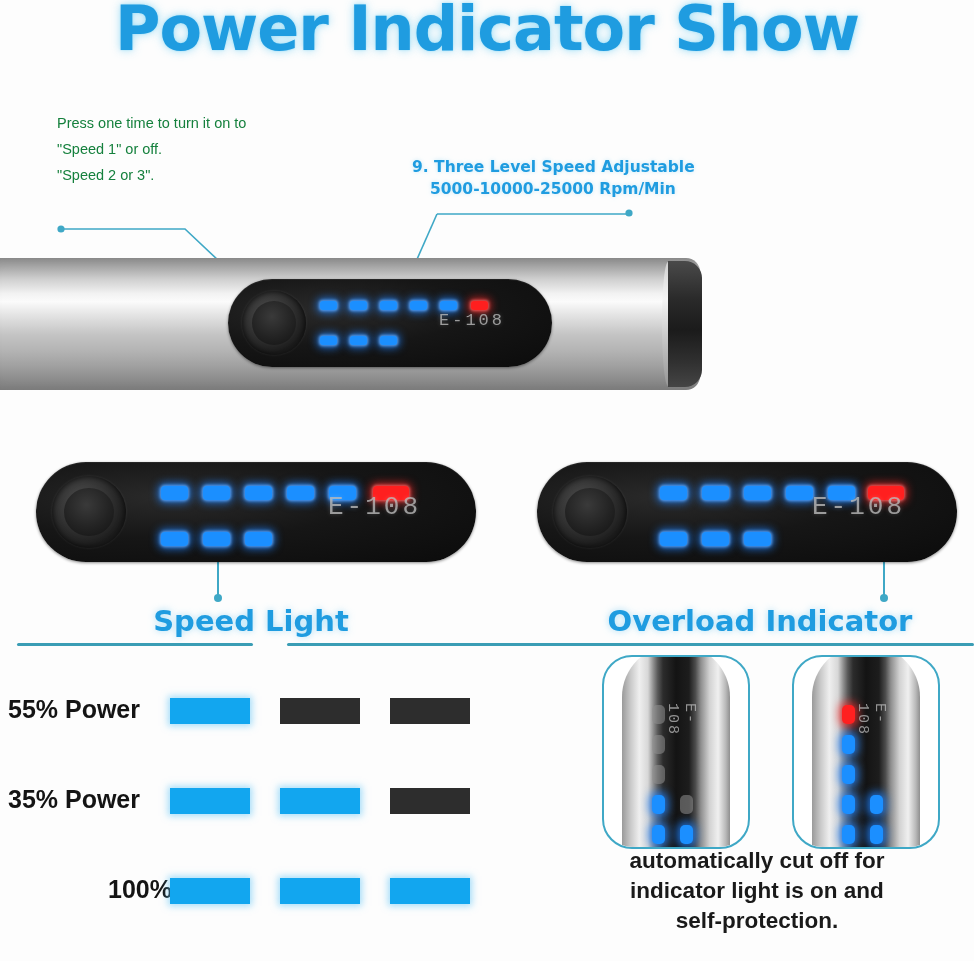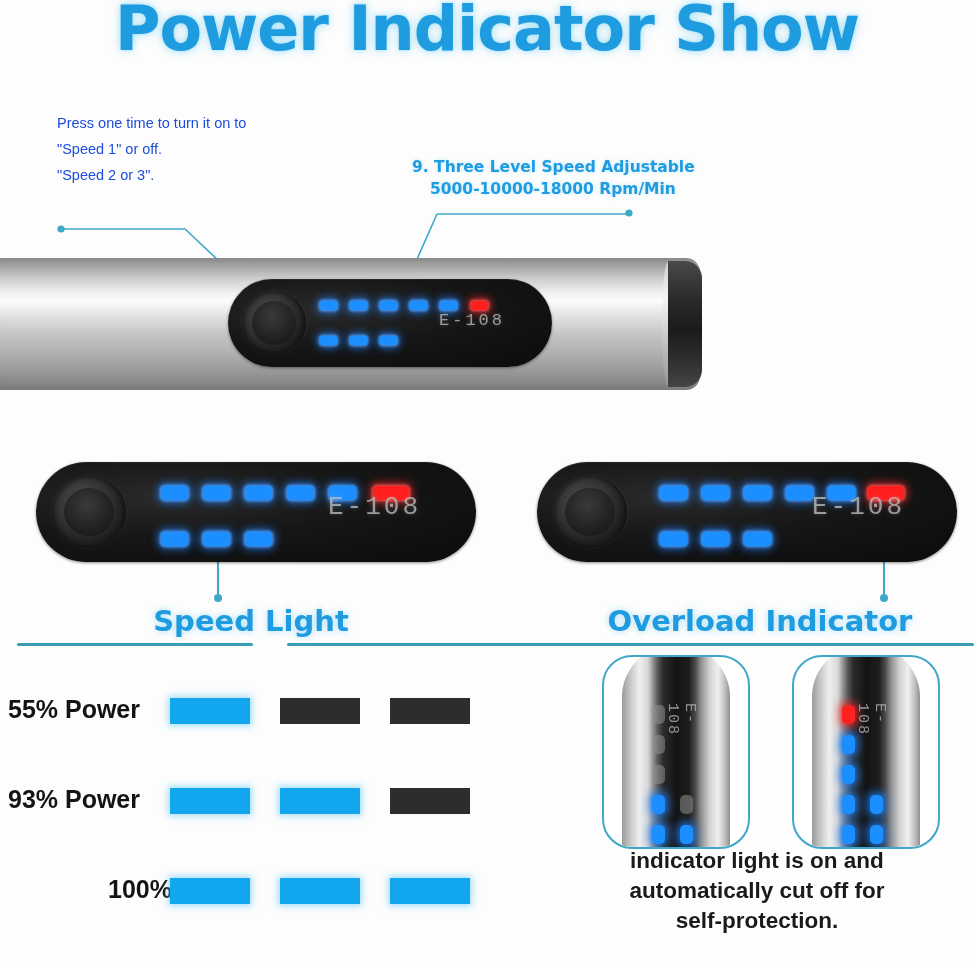--- a/index.html
+++ b/index.html
@@ -21,21 +21,21 @@
     white-space:nowrap;
   }
 
   
   .callout-head{
     font-size:15.5px;font-weight:bold;color:#1f9ce0;
     font-family:"DejaVu Sans", sans-serif;white-space:nowrap;
     text-shadow:0 0 4px rgba(160,220,245,.6);
   }
   .callout-body{
-    font-size:14.5px;color:#1d4ed8;line-height:21px;
+    font-size:14.5px;color:#15803d;line-height:21px;
     font-family:"Liberation Sans", sans-serif;white-space:nowrap;
   }
   #callout1{left:57px;top:108px;}
   #callout1 .callout-body{margin-top:5px;}
   #callout2{left:412px;top:156px;text-align:left;}
   #callout2 .callout-head{line-height:22px;}
 
   
   svg.leader{position:absolute;left:0;top:0;width:974px;height:961px;pointer-events:none;}
 
@@ -168,21 +168,21 @@
 <div class="abs" id="main-title">Power Indicator Show</div>
 
 <div class="abs" id="callout1">
   <div class="callout-body">Press one time to turn it on to</div>
   <div class="callout-body">"Speed 1" or off.</div>
   <div class="callout-body">"Speed 2 or 3".</div>
 </div>
 
 <div class="abs" id="callout2">
   <div class="callout-head">9. Three Level Speed Adjustable</div>
-  <div class="callout-head" style="padding-left:18px;">5000-10000-18000 Rpm/Min</div>
+  <div class="callout-head" style="padding-left:18px;">5000-10000-25000 Rpm/Min</div>
 </div>
 
 <svg class="leader">
 
   <polyline points="61,229 185,229 272,311" fill="none" stroke="#3fa8c6" stroke-width="1.6"></polyline>
   <circle cx="61" cy="229" r="3.6" fill="#3fa8c6"></circle>
   <circle cx="272" cy="311" r="2.6" fill="#3fa8c6"></circle>
 
   <polyline points="437,214 629,214 629,212" fill="none" stroke="#3fa8c6" stroke-width="1.6"></polyline>
   <polyline points="437,214 399,300" fill="none" stroke="#3fa8c6" stroke-width="1.6"></polyline>
@@ -251,21 +251,21 @@
 <div class="abs" id="power-table">
 
   <div class="p-row" style="top:28px;left:0;width:500px;">
     <div class="p-label" style="left:8px;width:152px;text-align:left;">55% Power</div>
     <div class="p-bar on" style="left:170px;"></div>
     <div class="p-bar off" style="left:280px;"></div>
     <div class="p-bar off" style="left:390px;"></div>
   </div>
 
   <div class="p-row" style="top:118px;left:0;width:500px;">
-    <div class="p-label" style="left:8px;width:152px;text-align:left;">93% Power</div>
+    <div class="p-label" style="left:8px;width:152px;text-align:left;">35% Power</div>
     <div class="p-bar on" style="left:170px;"></div>
     <div class="p-bar on" style="left:280px;"></div>
     <div class="p-bar off" style="left:390px;"></div>
   </div>
 
   <div class="p-row" style="top:208px;left:0;width:500px;">
     <div class="p-label" style="left:20px;width:152px;text-align:right;">100%</div>
     <div class="p-bar on" style="left:170px;"></div>
     <div class="p-bar on" style="left:280px;"></div>
     <div class="p-bar on" style="left:390px;"></div>
@@ -297,16 +297,16 @@
     <div class="ol-led blue" style="left:30px;top:180px;"></div>
 
     <div class="ol-led blue" style="left:58px;top:150px;"></div>
     <div class="ol-led blue" style="left:58px;top:180px;"></div>
 
     <div class="ol-model" style="left:76px;top:58px;">E-108</div>
   </div>
 </div>
 
 <div class="abs" id="overload-caption">
+  <div>automatically cut off for</div>
   <div>indicator light is on and</div>
-  <div>automatically cut off for</div>
   <div>self-protection.</div>
 </div>
 
 </body></html>

